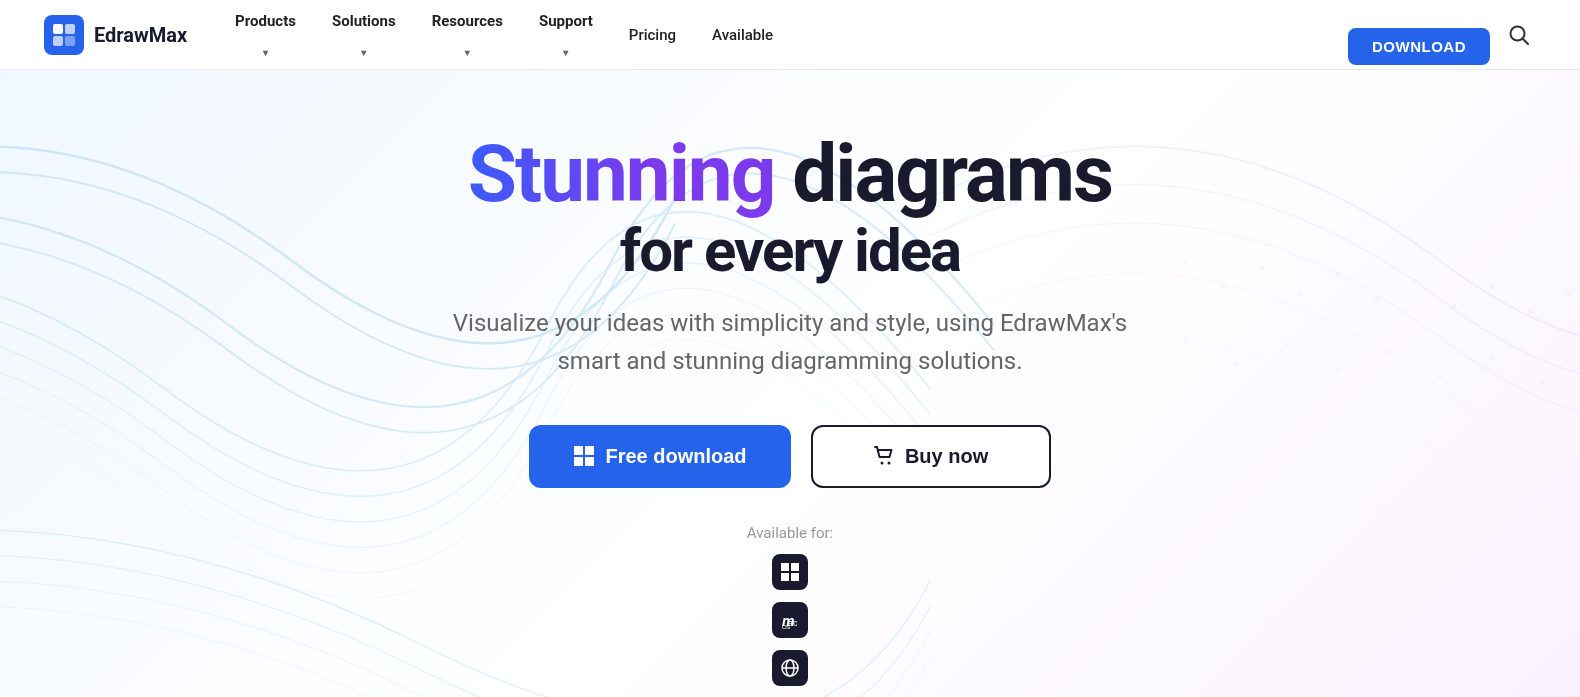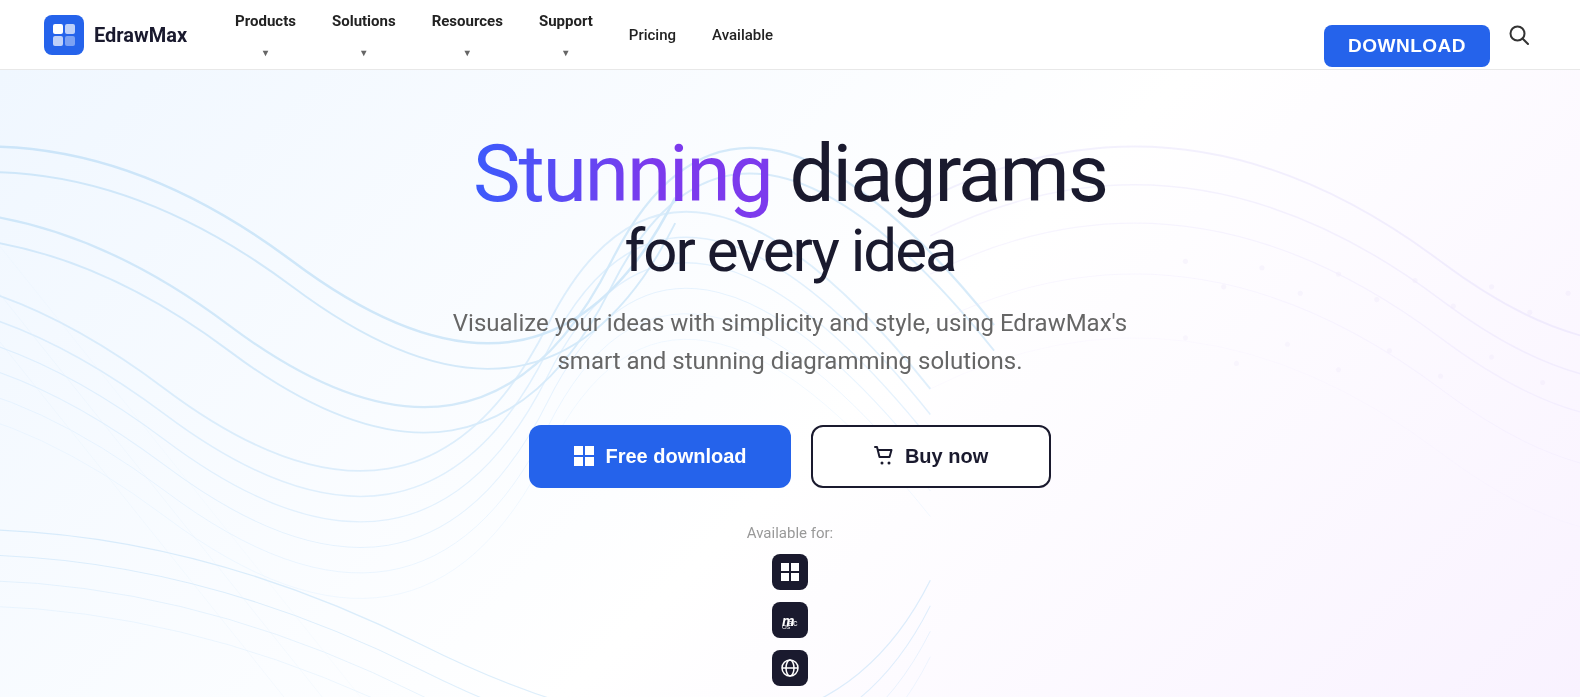--- a/index.html
+++ b/index.html
@@ -79,21 +79,21 @@
       align-items: center;
       gap: 12px;
       margin-left: auto;
     }
     .btn-download {
       background: #2563eb;
       color: #fff;
       border: none;
       padding: 10px 24px;
       border-radius: 8px;
-      font-size: 19px;
+      font-size: 15px;
       font-weight: 700;
       cursor: pointer;
       letter-spacing: 0.5px;
       margin-top: 23px;
     }
     .btn-workplace {
       background: #fff;
       color: #2563eb;
       border: 2px solid #2563eb;
       padding: 9px 22px;
@@ -134,21 +134,21 @@
       height: 100%;
     }
     .hero-content {
       position: relative;
       z-index: 2;
       max-width: 1100px;
       padding: 60px 32px 40px;
     }
     .hero-title {
       font-size: 80px;
-      font-weight: 400;
+      font-weight: 700;
       line-height: 1.1;
       margin-bottom: 20px;
       letter-spacing: -2px;
     }
     .hero-title-line1 {
       display: block;
     }
     .word-stunning {
       color: #4338ca;
       background: linear-gradient(90deg, #3b5bfc 0%, #7c3aed 60%);

